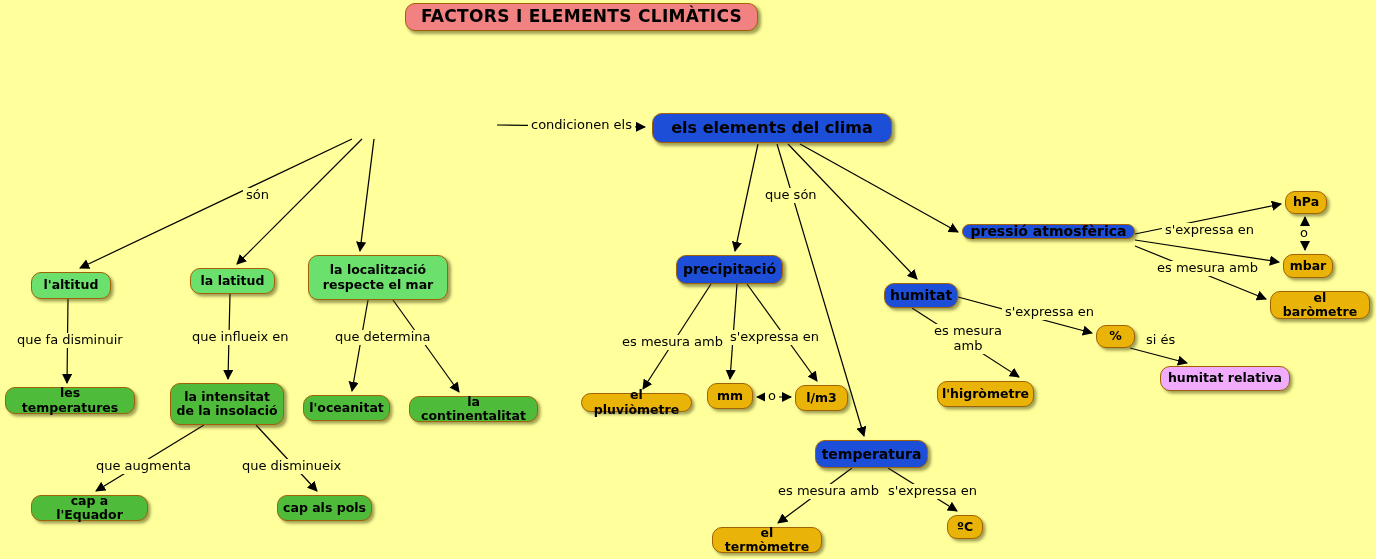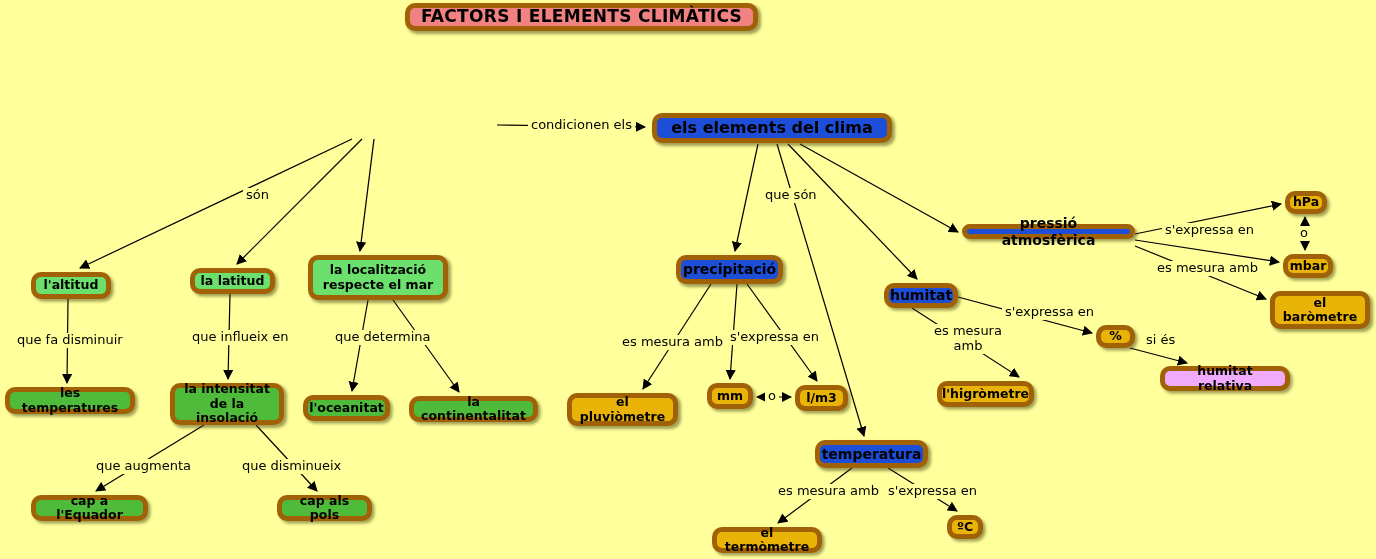--- a/index.html
+++ b/index.html
@@ -9,21 +9,21 @@
   }
   svg.edges{position:absolute;left:0;top:0;z-index:1;}
   .lbl{
     position:absolute;z-index:2;font-size:13px;color:#000;background:#FFFF9B;
     padding:0 3px;white-space:nowrap;line-height:1.15;
   }
   .lbl.wrap{white-space:normal;text-align:center;}
   .node{
     position:absolute;z-index:3;display:flex;align-items:center;justify-content:center;
     text-align:center;font-weight:bold;font-size:12.5px;color:#000;
-    border:5px solid #a16207;border-radius:10px;
+    border:1px solid #a16207;border-radius:10px;
     box-shadow:2.5px 2.5px 3px rgba(70,70,20,.5);
     line-height:1.15;box-sizing:border-box;padding:2px 4px;
   }
   .lg{font-size:16px;}
   .md{font-size:14px;}
   .title{background:#F28282;font-size:17px;letter-spacing:.3px;}
   .g1{background:#9CEE9C;}   
   .g2{background:#6CE06C;}   
   .g3{background:#4FBB3A;}   
   .c1{background:#1d4ed8;}   
@@ -101,31 +101,31 @@
   <div class="node g2" style="left:308px;top:255px;width:140px;height:45px">la localització respecte el mar</div>
 
   <div class="node g3" style="left:5px;top:387px;width:130px;height:27px">les temperatures</div>
   <div class="node g3" style="left:170px;top:383px;width:114px;height:42px">la intensitat de la insolació</div>
   <div class="node g3" style="left:31px;top:495px;width:117px;height:26px">cap a l'Equador</div>
   <div class="node g3" style="left:277px;top:495px;width:95px;height:26px">cap als pols</div>
   <div class="node g3" style="left:303px;top:395px;width:87px;height:26px">l'oceanitat</div>
   <div class="node g3" style="left:409px;top:396px;width:129px;height:26px">la continentalitat</div>
 
   <div class="node c1 md" style="left:676px;top:255px;width:107px;height:29px">precipitació</div>
-  <div class="node c2" style="left:567px;top:393px;width:111px;height:33px">el pluviòmetre</div>
+  <div class="node c2" style="left:581px;top:393px;width:111px;height:19px">el pluviòmetre</div>
   <div class="node c2" style="left:707px;top:383px;width:46px;height:26px">mm</div>
   <div class="node c2" style="left:795px;top:385px;width:53px;height:26px">l/m3</div>
 
   <div class="node c1 md" style="left:884px;top:283px;width:74px;height:25px">humitat</div>
   <div class="node c2" style="left:937px;top:381px;width:97px;height:26px">l'higròmetre</div>
   <div class="node c2" style="left:1096px;top:325px;width:39px;height:23px">%</div>
   <div class="node c3" style="left:1160px;top:366px;width:130px;height:25px">humitat relativa</div>
 
   <div class="node c1 md" style="left:962px;top:224px;width:173px;height:15px">pressió atmosfèrica</div>
   <div class="node c2" style="left:1285px;top:191px;width:42px;height:23px">hPa</div>
   <div class="node c2" style="left:1283px;top:254px;width:50px;height:24px">mbar</div>
-  <div class="node c2" style="left:1270px;top:291px;width:100px;height:38px">el baròmetre</div>
+  <div class="node c2" style="left:1270px;top:291px;width:100px;height:28px">el baròmetre</div>
 
   <div class="node c1 md" style="left:815px;top:440px;width:113px;height:28px">temperatura</div>
   <div class="node c2" style="left:712px;top:527px;width:110px;height:26px">el termòmetre</div>
   <div class="node c2" style="left:947px;top:515px;width:36px;height:24px">ºC</div>
 
 </div>
 
 </body></html>

